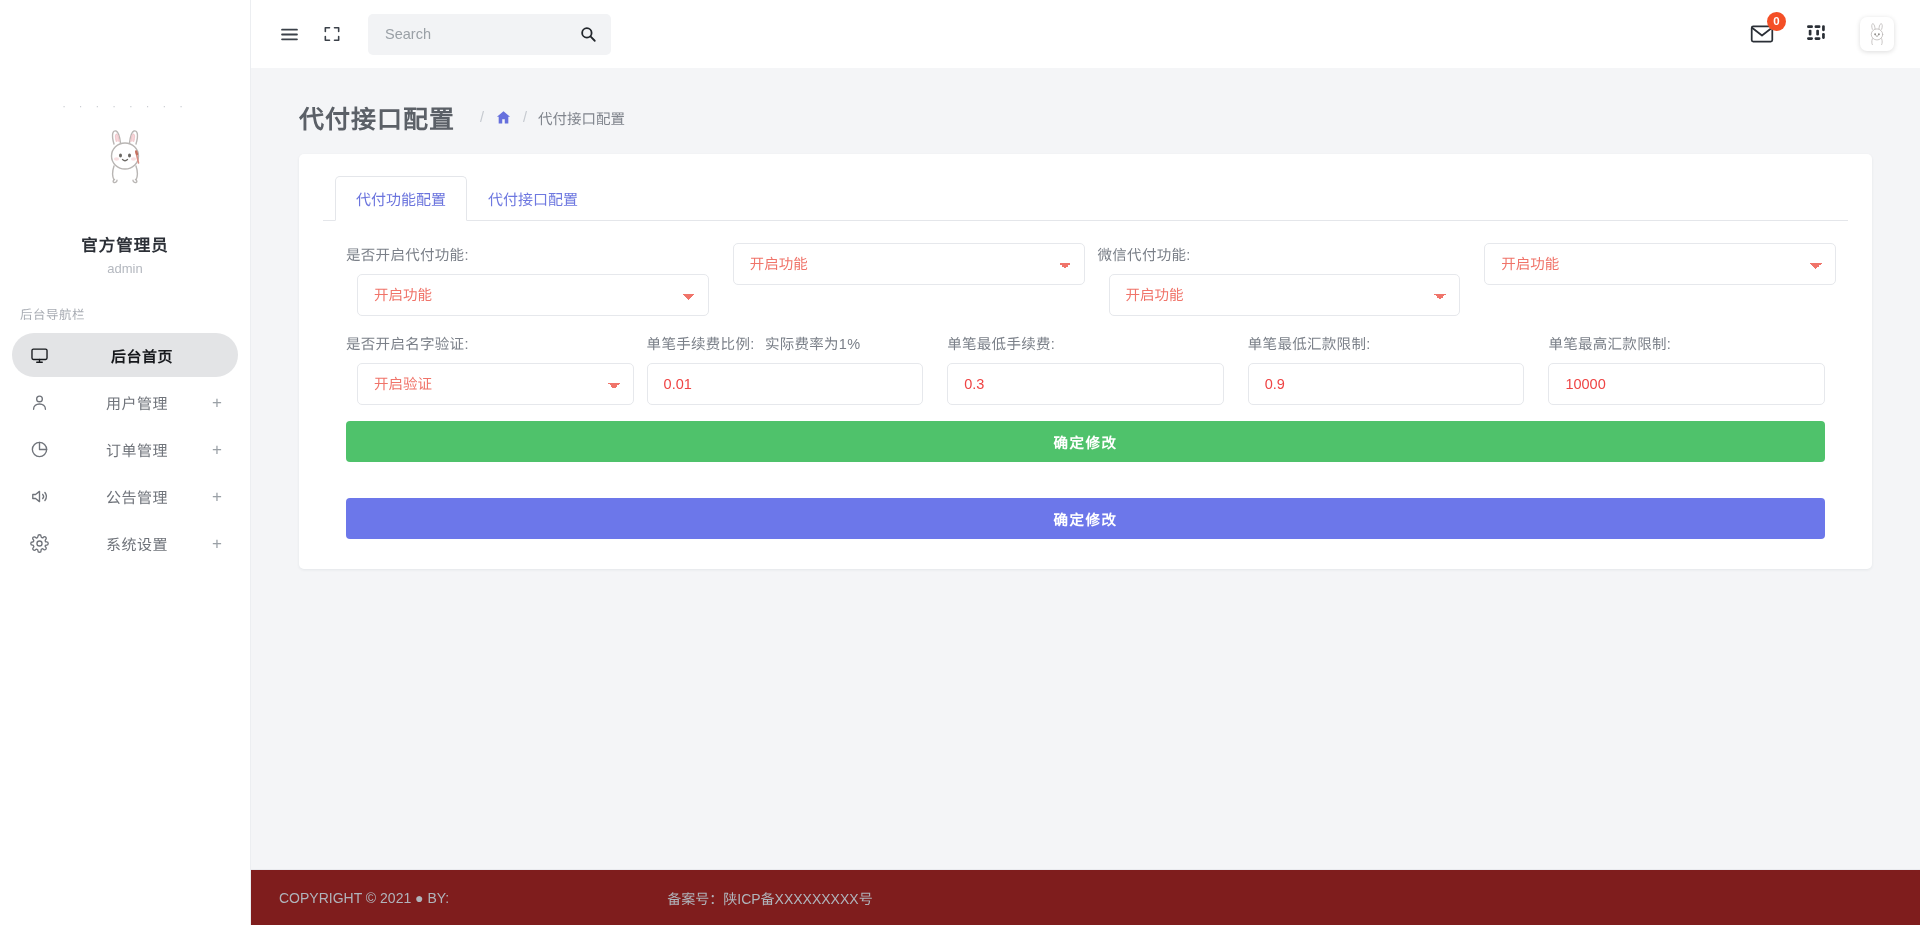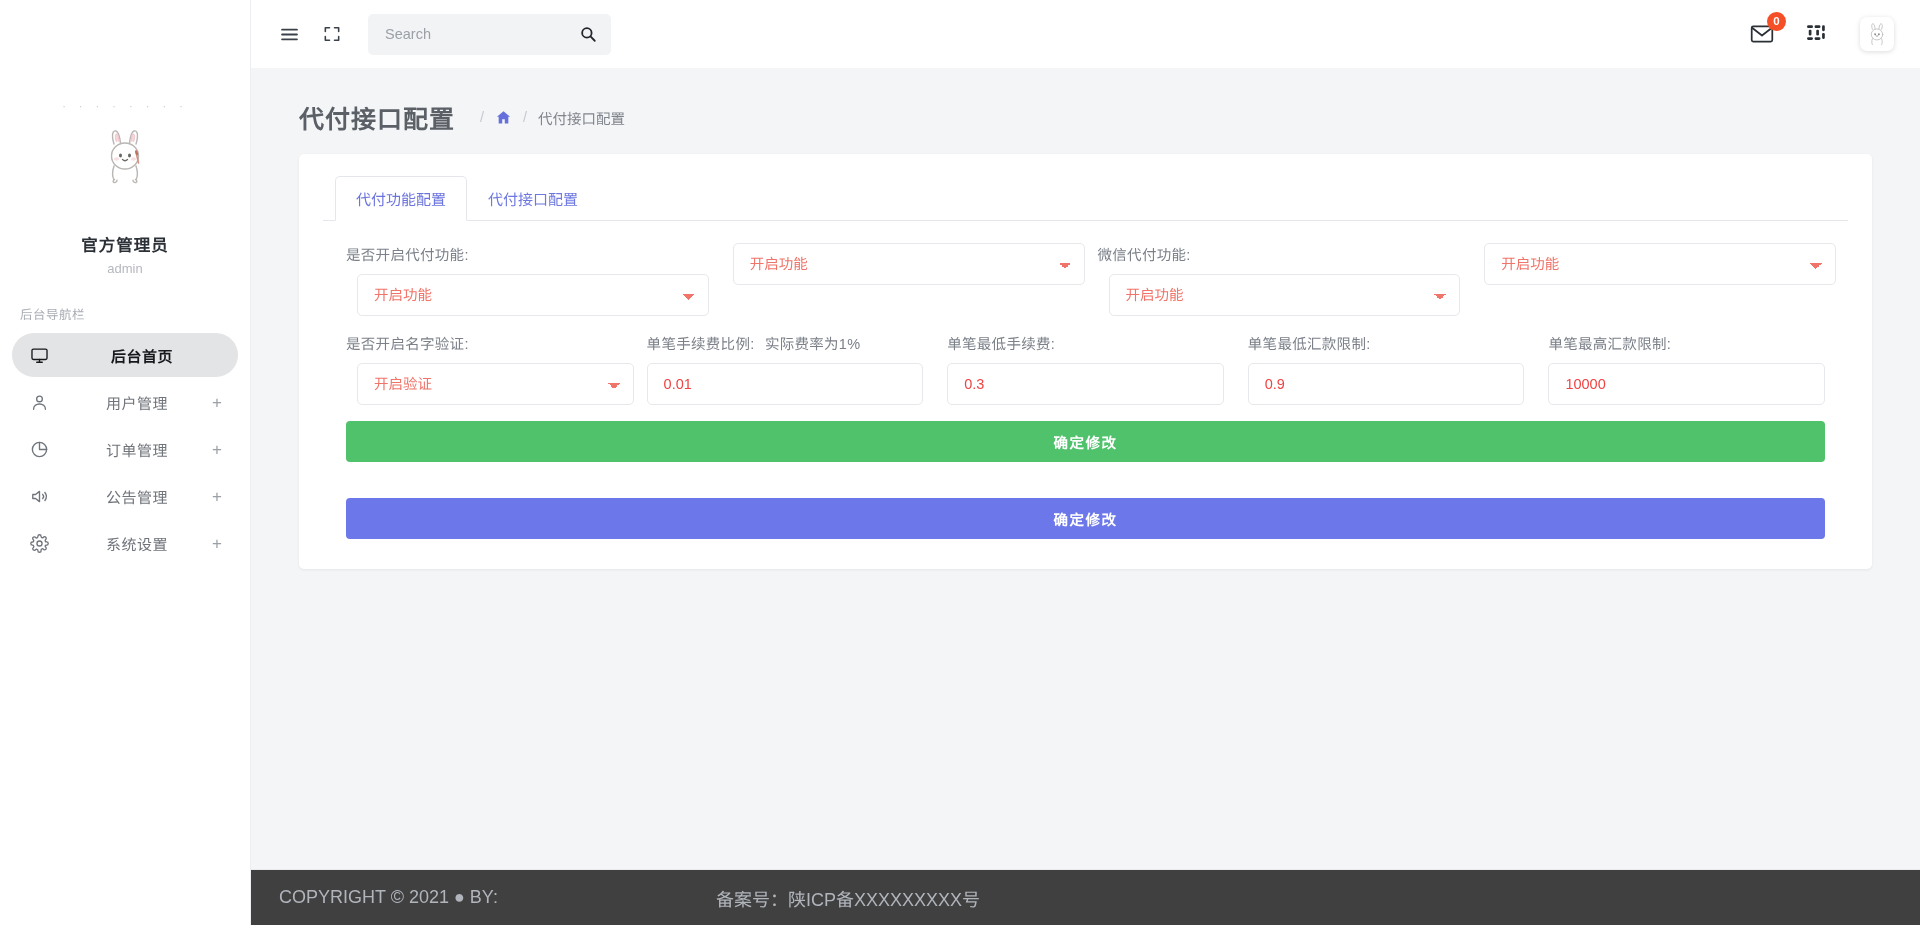--- a/index.html
+++ b/index.html
@@ -127,23 +127,23 @@
     display: block; width: 100%; height: 41px; border: 0; border-radius: 4px;
     color: #fff; font-size: 14.5px; font-family: inherit; cursor: pointer;
     letter-spacing: 1.5px; font-weight: 700;
   }
   .btn-green { background: #4fc26b; }
   .btn-indigo { background: #6c77ea; }
   .gap-block { height: 36px; }
 
   
   .footer {
-    margin-top: auto; height: 56px; background:#404040; border-top: 1px solid #e9eaee;
+    margin-top: auto; height: 56px; background:#7f1d1d; border-top: 1px solid #e9eaee;
     display: flex; align-items: center; padding-left: 28px;
-    font-size: 18px; color: #b0b4bb;
+    font-size: 14px; color: #b0b4bb;
   }
   .footer .beian { margin-left: 218px; }
   .spacer-fill { flex: 1 1 auto; }
 </style>
 </head>
 <body>
 
 <div id="app">
 
   <aside class="sidebar">

